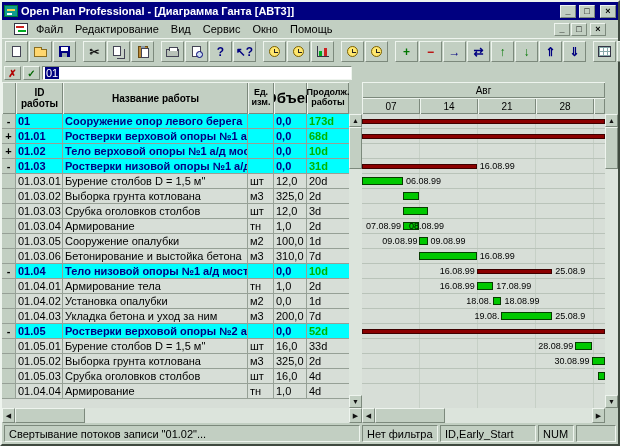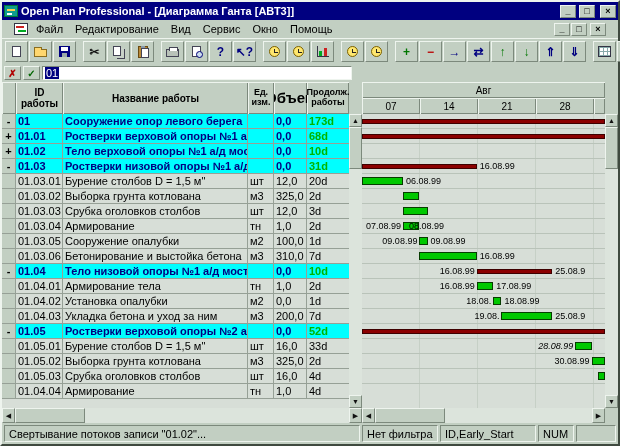--- a/index.html
+++ b/index.html
@@ -499,21 +499,21 @@
           </div>
           <div class="grow">
             <span class="glab" style="right: 105.6px;">19.08.</span>
             <div class="gbar task" style="left: 139.4px; width: 50.84px;"></div>
             <span class="glab" style="left: 193.24px;">25.08.9</span>
           </div>
           <div class="grow">
             <div class="gbar summary" style="left: 0px; width: 243px;"></div>
           </div>
           <div class="grow">
-            <span class="glab" style="right: 31.8px; font-style: italic;">28.08.99</span>
+            <span class="glab" style="right: 31.8px;">28.08.99</span>
             <div class="gbar task" style="left: 213.2px; width: 16.4px;"></div>
           </div>
           <div class="grow">
             <span class="glab" style="right: 15.4px;">30.08.99</span>
             <div class="gbar task" style="left: 229.6px; width: 13.4px;"></div>
           </div>
           <div class="grow">
             <div class="gbar task" style="left: 236.16px; width: 6.84px;"></div>
           </div>
         </div>

